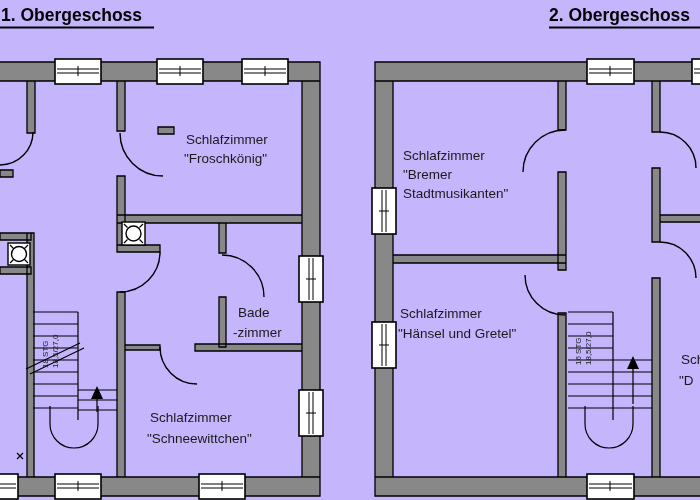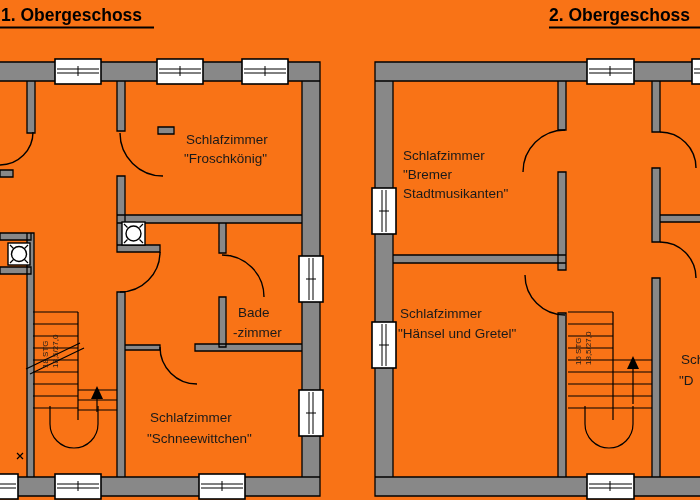--- a/index.html
+++ b/index.html
@@ -1,19 +1,19 @@
 <!DOCTYPE html>
 <html><head>
 <meta charset="utf-8">
 <style>
   html,body{margin:0;padding:0;background:#ffffff;}
   .page{
     position:relative;
     width:700px;height:500px;
-    background:#f97316;
+    background:#c4b5fd;
     overflow:hidden;
     font-family:"Liberation Sans","DejaVu Sans",sans-serif;
   }
   svg{display:block}
   .wall{fill:#888888;stroke:#000000;stroke-width:1.3;}
   .thinline{stroke:#000000;stroke-width:1.2;fill:none;}
   .arc{stroke:#000000;stroke-width:1.4;fill:none;}
   .winframe{fill:#ffffff;stroke:#000000;stroke-width:1.6;}
   .winglaze{stroke:#000000;stroke-width:1;fill:none;}
   .roomlabel{font-size:13.5px;fill:#1a1a1a;}

